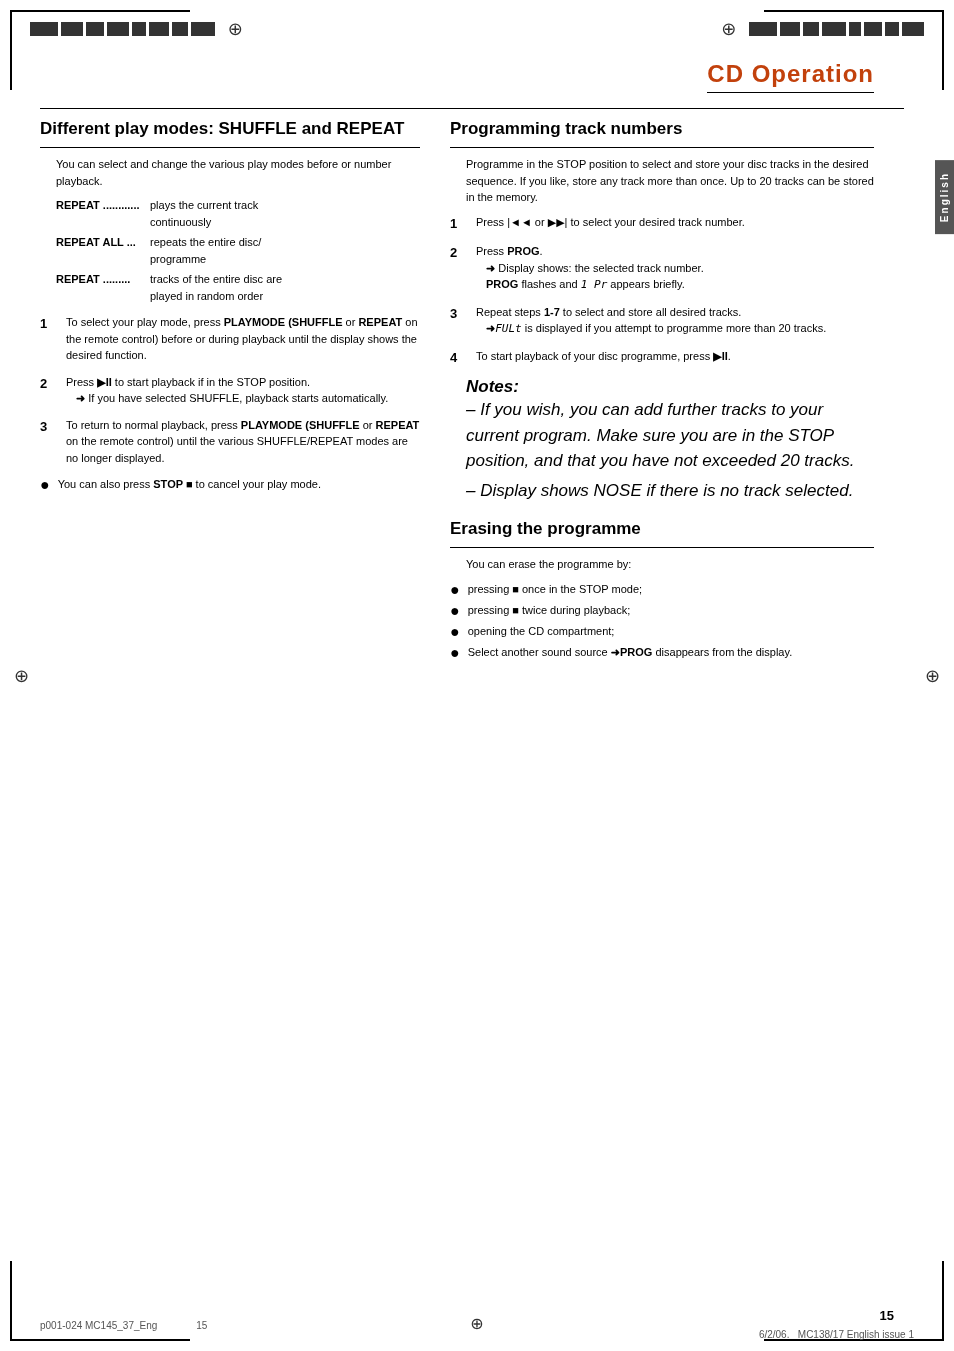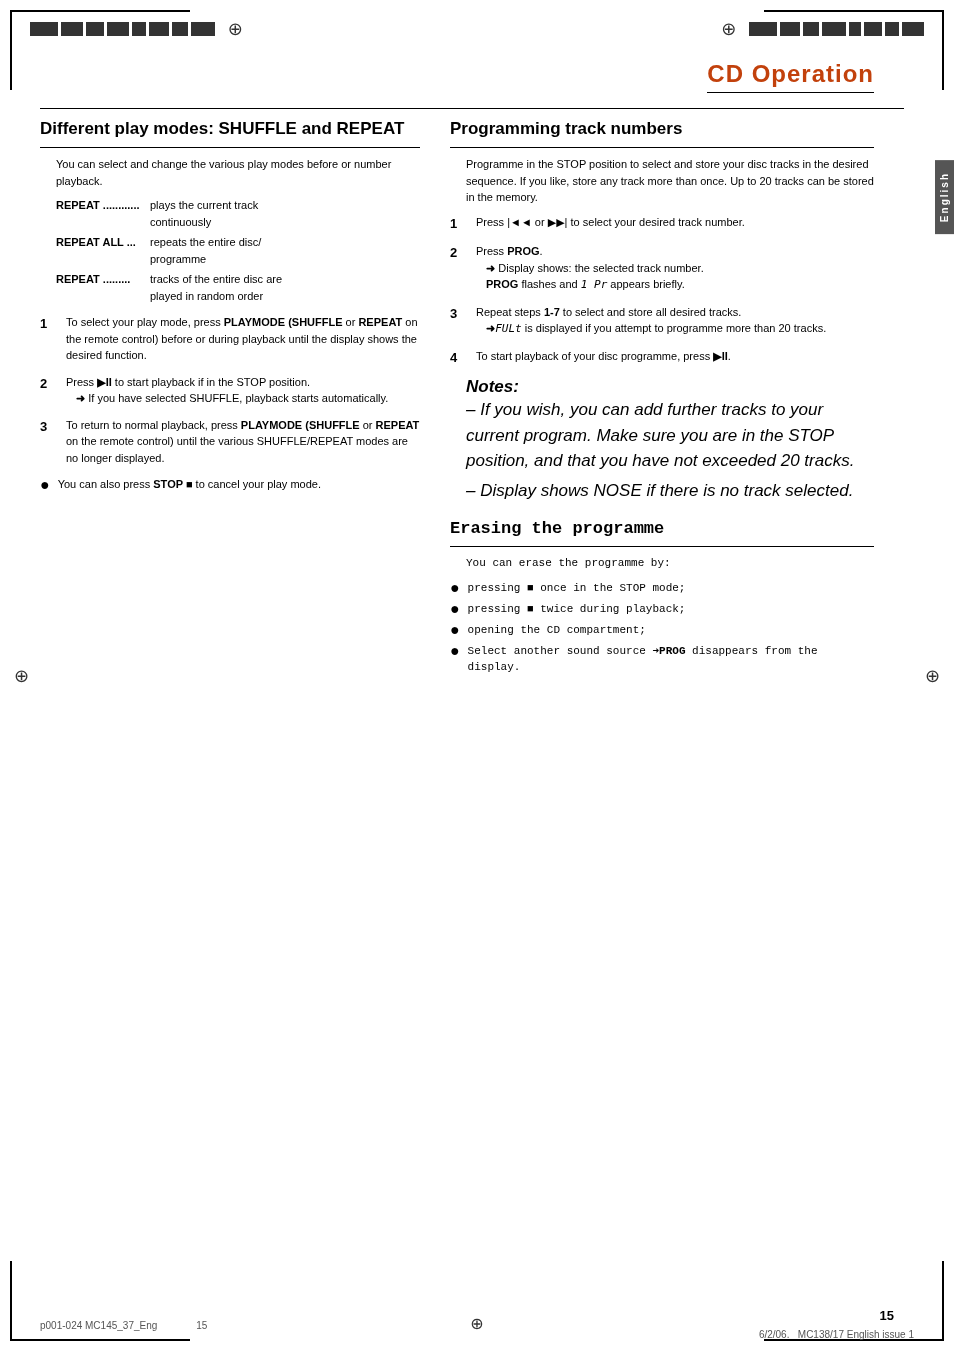--- a/index.html
+++ b/index.html
@@ -396,21 +396,21 @@
       <div class="notes-section">
         <div class="notes-title">Notes:</div>
         <div class="notes-text">
           – If you wish, you can add further tracks to your current program. Make sure you are in the STOP position, and that you have not exceeded 20 tracks.
         </div>
         <div class="notes-text">
           – Display shows NOSE if there is no track selected.
         </div>
       </div>
 
-      <div style="margin-top: 16px; font-family: Liberation Mono, monospace;">
+      <div style="margin-top: 16px;">
         <div class="section-heading">Erasing the programme</div>
         <div class="h-divider"></div>
         <div class="intro-text">You can erase the programme by:</div>
 
         <div class="bullet-item">
           <span class="bullet-dot">●</span>
           <span class="bullet-content">pressing ■ once in the STOP mode;</span>
         </div>
         <div class="bullet-item">
           <span class="bullet-dot">●</span>

